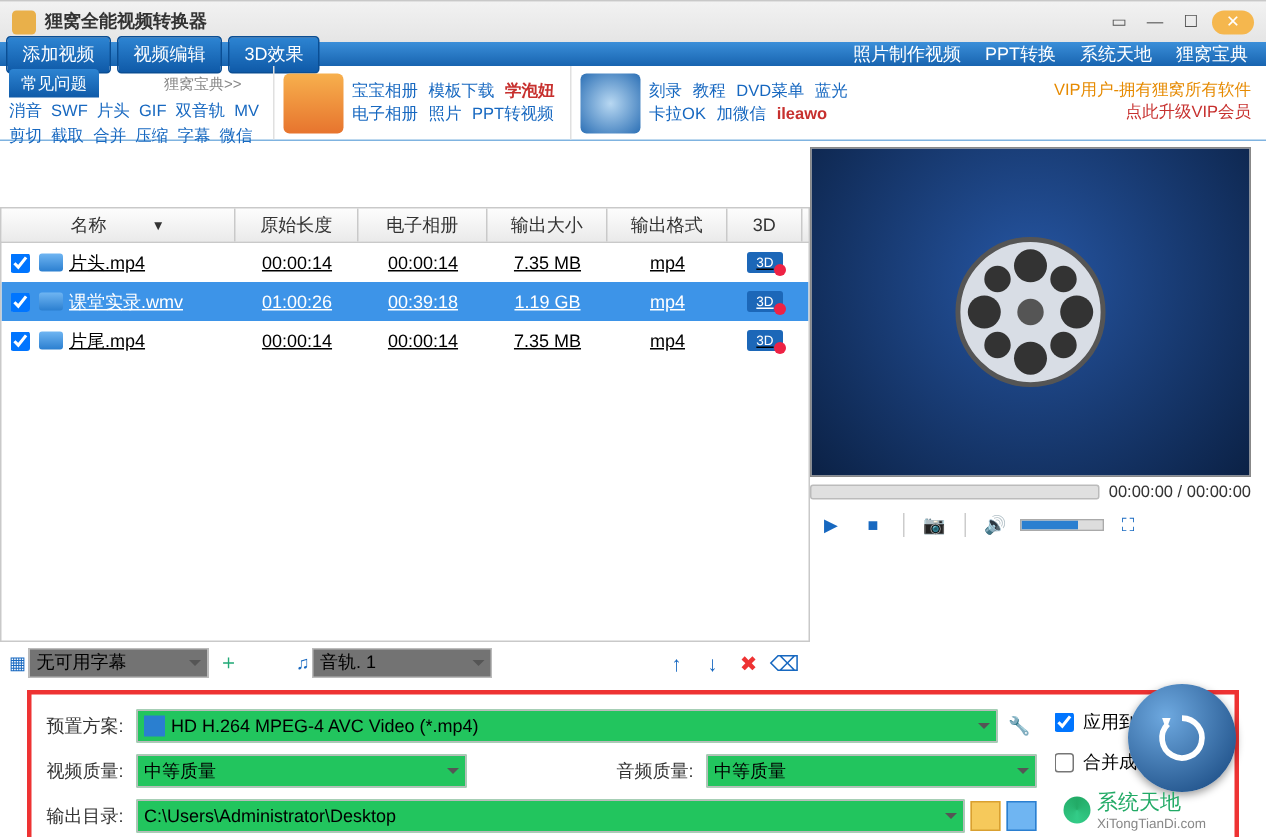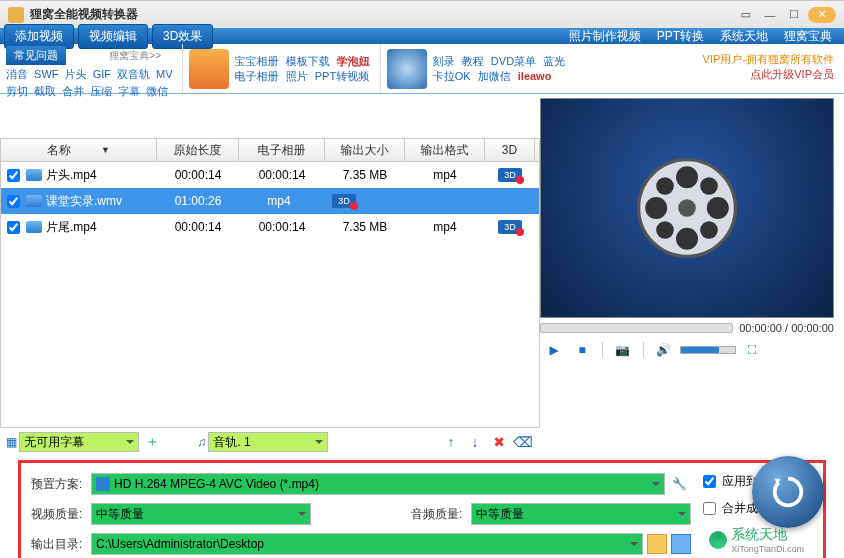--- a/index.html
+++ b/index.html
@@ -36,39 +36,39 @@
 .thead { height: 24px; background: linear-gradient(#fdfdfd, #eaeaea); display: flex; align-items: center; border: 1px solid #c9c9c9; }
 .thead > div { border-right: 1px solid #c9c9c9; height: 100%; display: flex; align-items: center; justify-content: center; font-size: 12px; color: #333; }
 .col-name { width: 156px; }
 .col-orig { width: 82px; }
 .col-cut { width: 86px; }
 .col-size { width: 80px; }
 .col-fmt { width: 80px; }
 .col-3d { width: 50px; border-right: none; }
 
 .tbody { height: 266px; background: #fff; border: 1px solid #c9c9c9; border-top: none; overflow-y: auto; }
-.row { height: 26px; display: flex; cursor: pointer; }
+.row { height: 26px; display: flex; cursor: pointer; text-decoration: underline; }
 .row.sel { background: #3d94e8; color: #fff; }
 .row > div { height: 100%; display: flex; align-items: center; justify-content: center; font-size: 12px; }
 .row .col-name { justify-content: flex-start; padding-left: 6px; gap: 4px; }
 .row input[type=checkbox] { margin-right: 2px; }
 .file-icon { width: 16px; height: 12px; background: linear-gradient(#6fb5f2, #2b7fd0); border-radius: 2px; }
 .badge-3d { width: 24px; height: 14px; background: #1c67b8; color: #fff; font-size: 9px; display: flex; align-items: center; justify-content: center; border-radius: 2px; position: relative; }
 .badge-3d::after { content: ""; position: absolute; right: -2px; bottom: -2px; width: 8px; height: 8px; border-radius: 50%; background: #e24; }
 
 .preview { width: 294px; height: 220px; background: radial-gradient(circle at 50% 40%, #2656a3, #0b2145); border: 1px solid #888; display: flex; align-items: center; justify-content: center; }
 .reel { width: 110px; height: 110px; position: relative; }
 .reel svg { width: 100%; height: 100%; }
 
 .timebar { display: flex; align-items: center; margin-top: 4px; }
 .timebar .track { flex: 1; height: 10px; background: #e0e0e0; border: 1px solid #bbb; border-radius: 2px; }
 .timebar .time { margin-left: 6px; font-size: 11px; color: #333; }
 
 .bottombar { height: 28px; display: flex; align-items: center; gap: 2px; padding: 4px 6px; }
-.select-mini { height: 20px; border: 1px solid #bbb; display: flex; align-items: center; padding: 0 16px 0 4px; position: relative; background: #bef264; }
+.select-mini { height: 20px; border: 1px solid #bbb; display: flex; align-items: flex-start; padding: 0 16px 0 4px; position: relative; background: #737373; }
 .select-mini::after { content: ""; position: absolute; right: 4px; top: 7px; border: 4px solid transparent; border-top-color: #555; }
 .tool-ic { width: 22px; height: 20px; display: flex; align-items: center; justify-content: center; cursor: pointer; font-size: 14px; }
 
 .player-controls { display: flex; align-items: center; gap: 4px; padding: 6px 2px; }
 .pc-btn { width: 24px; height: 20px; display: flex; align-items: center; justify-content: center; cursor: pointer; color: #1768c0; }
 .pc-sep { width: 1px; height: 16px; background: #ccc; margin: 0 4px; }
 
 .bottom-panel { border: 3px solid #e33; margin: 4px 18px; padding: 10px; display: flex; gap: 12px; }
 .bp-left { flex: 1; }
 .bp-row { display: flex; align-items: center; margin-bottom: 8px; font-size: 12px; }
@@ -202,20 +202,22 @@
             <span class="badge-3d">3D</span>
           </div>
         </div>
         <div class="row sel">
           <div class="col-name">
             <input type="checkbox" checked="" style="">
             <span class="file-icon"></span>
             <span>课堂实录.wmv</span>
           </div>
           <div class="col-orig">01:00:26</div>
+          <div class="col-cut">00:39:18</div>
+          <div class="col-size">1.19 GB</div>
           <div class="col-fmt">mp4</div>
           <div class="col-3d">
             <span class="badge-3d">3D</span>
           </div>
         </div>
         <div class="row">
           <div class="col-name">
             <input type="checkbox" checked="" style="">
             <span class="file-icon"></span>
             <span>片尾.mp4</span>

